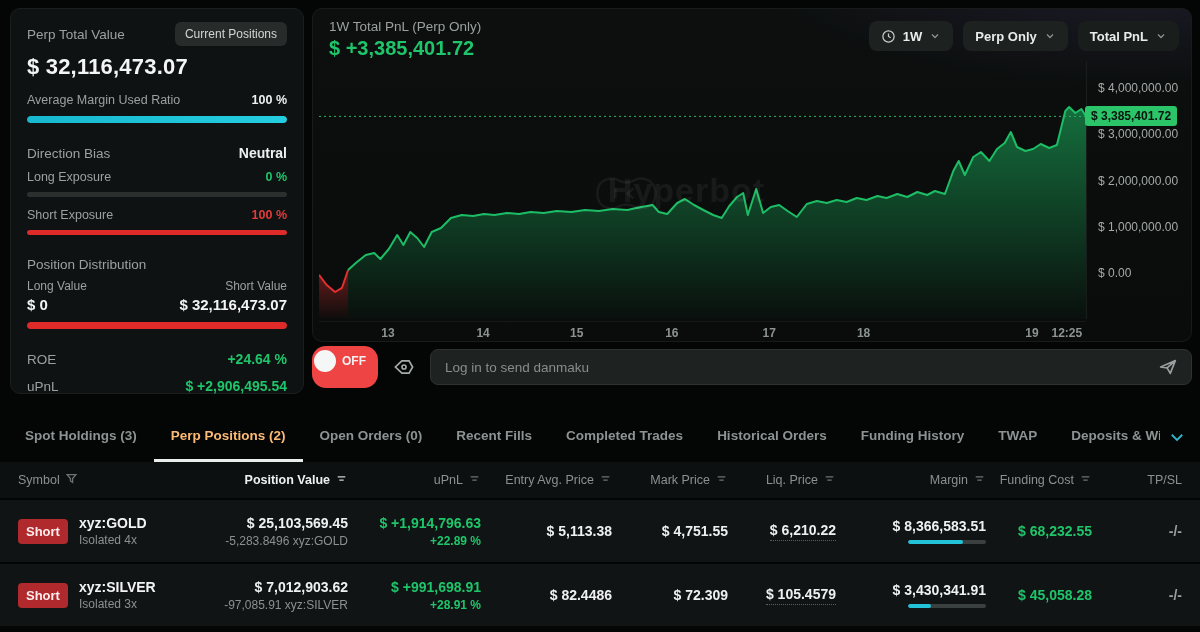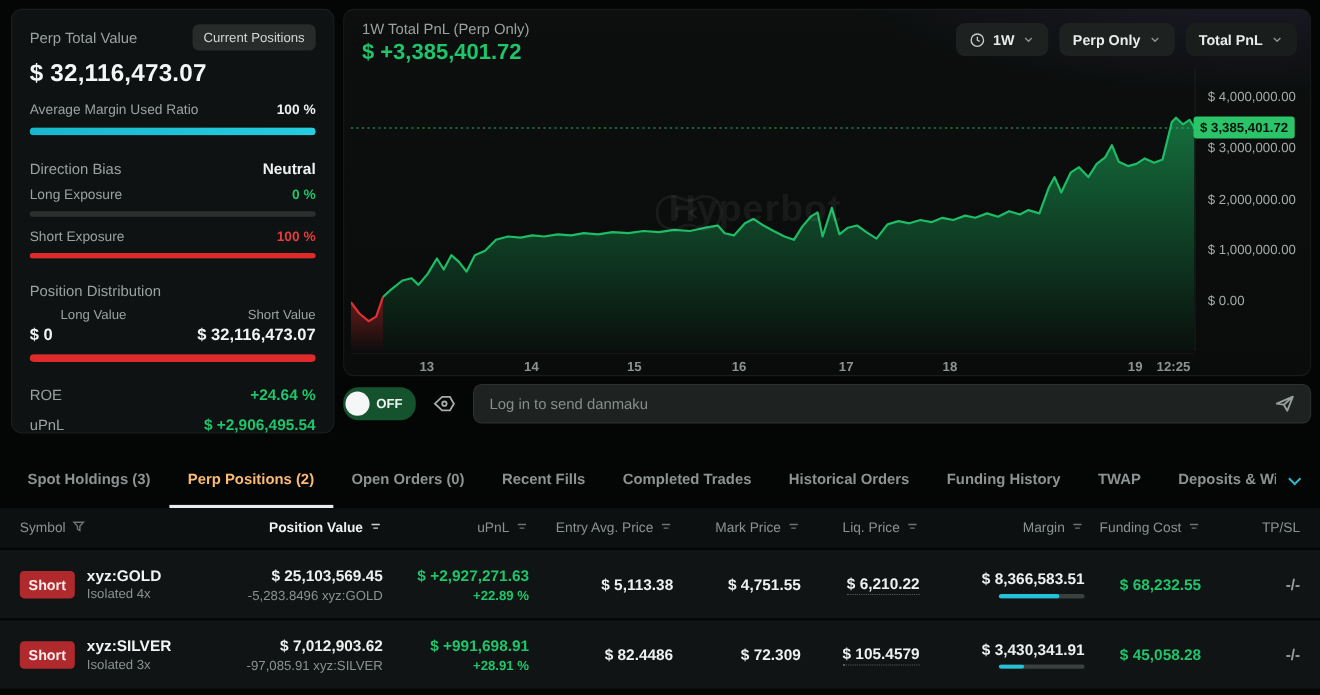--- a/index.html
+++ b/index.html
@@ -15,21 +15,21 @@
   .lp-value{font-size:22px;font-weight:700;color:#f4f6f5;margin-top:8px;letter-spacing:.2px;}
   .kv{display:flex;justify-content:space-between;align-items:center;font-size:12.5px;color:#9aa19f;}
   .kv .v{font-weight:700;font-size:12.5px;color:#eef1f0;}
   .kv .v.green{color:#1fc56a;} .kv .v.red{color:#e23c3c;}
   .kv.big{font-size:13.5px;} .kv.big .v{font-size:14px;}
   .bar{height:7px;border-radius:4px;background:#2b2f2e;overflow:hidden;}
   .bar.thin{height:5px;}
   .bar-fill{height:100%;border-radius:4px;}
   .fill-cyan{background:linear-gradient(90deg,#17b8cf,#25cde0);}
   .fill-red{background:#df2a2a;}
-  .dist-lbls{display:flex;justify-content:space-between;font-size:12px;color:#9aa19f;margin-left:28px;}
+  .dist-lbls{display:flex;justify-content:space-between;font-size:12px;color:#9aa19f;}
   .dist-vals{display:flex;justify-content:space-between;font-size:15px;font-weight:700;color:#f2f4f3;margin-top:3px;}
 
   
   .chart-panel{position:absolute;left:312px;top:8px;width:880px;height:334px;border-radius:10px;
     border:1px solid #171b1a;box-sizing:border-box;overflow:hidden;
     background:radial-gradient(620px 190px at 94% -12%, rgba(96,76,150,.22), transparent 62%),
                linear-gradient(180deg,#0c0f0e,#090c0b);}
   .ch-title{position:absolute;left:16px;top:10px;font-size:13.5px;color:#9aa19f;}
   .ch-value{position:absolute;left:16px;top:28px;font-size:20px;font-weight:700;color:#1fc56a;}
   .ch-controls{position:absolute;right:12px;top:12px;display:flex;gap:10px;}
@@ -43,22 +43,22 @@
   .watermark .wm-text{font-size:34px;font-weight:700;color:rgba(255,255,255,0.055);letter-spacing:1px;}
   .y-axis{position:absolute;left:773px;top:52px;width:106px;height:258px;border-left:1px solid #191d1c;}
   .y-tick{position:absolute;left:11px;transform:translateY(-50%);font-size:12px;color:#a4aaa9;white-space:nowrap;}
   .y-tag{position:absolute;left:-2px;transform:translateY(-50%);background:#2bc468;color:#07160d;
     font-size:12px;font-weight:700;padding:3px 6px;border-radius:3px;white-space:nowrap;}
   .x-axis{position:absolute;left:6px;top:312px;width:767px;height:20px;border-top:1px solid #141817;}
   .x-tick{position:absolute;top:4px;transform:translateX(-50%);font-size:12px;font-weight:600;color:#8d9392;}
 
   
   .danmaku{position:absolute;left:312px;top:349px;width:880px;height:36px;display:flex;align-items:center;gap:13px;}
-  .toggle{display:flex;align-items:center;gap:6px;background:#14532d;border-radius:14px;height:26px;
-    padding:2px 12px 2px 2px;cursor:pointer;}
+  .toggle{display:flex;align-items:center;gap:6px;background:#ef4444;border-radius:14px;height:26px;
+    padding:2px 12px 14px 2px;cursor:pointer;}
   .knob{width:22px;height:22px;border-radius:50%;background:#f5f7f6;}
   .toggle-label{font-size:12px;font-weight:700;color:#f0f2f1;}
   .dm-settings{display:flex;align-items:center;justify-content:center;width:26px;height:26px;cursor:pointer;}
   .dm-input-wrap{position:relative;flex:1;height:36px;}
   .dm-input{width:100%;height:100%;box-sizing:border-box;background:#1e2322;border:1px solid #2d3130;
     border-radius:8px;color:#d6dad9;font-size:13.5px;padding:0 44px 0 14px;outline:none;
     font-family:"Liberation Sans","DejaVu Sans",sans-serif;}
   .dm-input::placeholder{color:#878d8c;}
   .dm-send{position:absolute;right:13px;top:7px;cursor:pointer;}
 
@@ -356,21 +356,21 @@
           <span>
             <div class="sym-name">xyz:GOLD</div>
             <div class="sym-lev">Isolated 4x</div>
           </span>
         </div>
         <div class="cell">
           <div class="cell-main">$ 25,103,569.45</div>
           <div class="cell-sub">-5,283.8496 xyz:GOLD</div>
         </div>
         <div class="cell">
-          <div class="cell-main green">$ +2,927,271.63</div>
+          <div class="cell-main green">$ +1,914,796.63</div>
           <div class="cell-sub green" style="font-weight:700;">+22.89 %</div>
         </div>
         <div class="cell">
           <div class="cell-main">$ 5,113.38</div>
         </div>
         <div class="cell">
           <div class="cell-main">$ 4,751.55</div>
         </div>
         <div class="cell">
           <div class="cell-main"><span class="dotted">$ 6,210.22</span></div>

